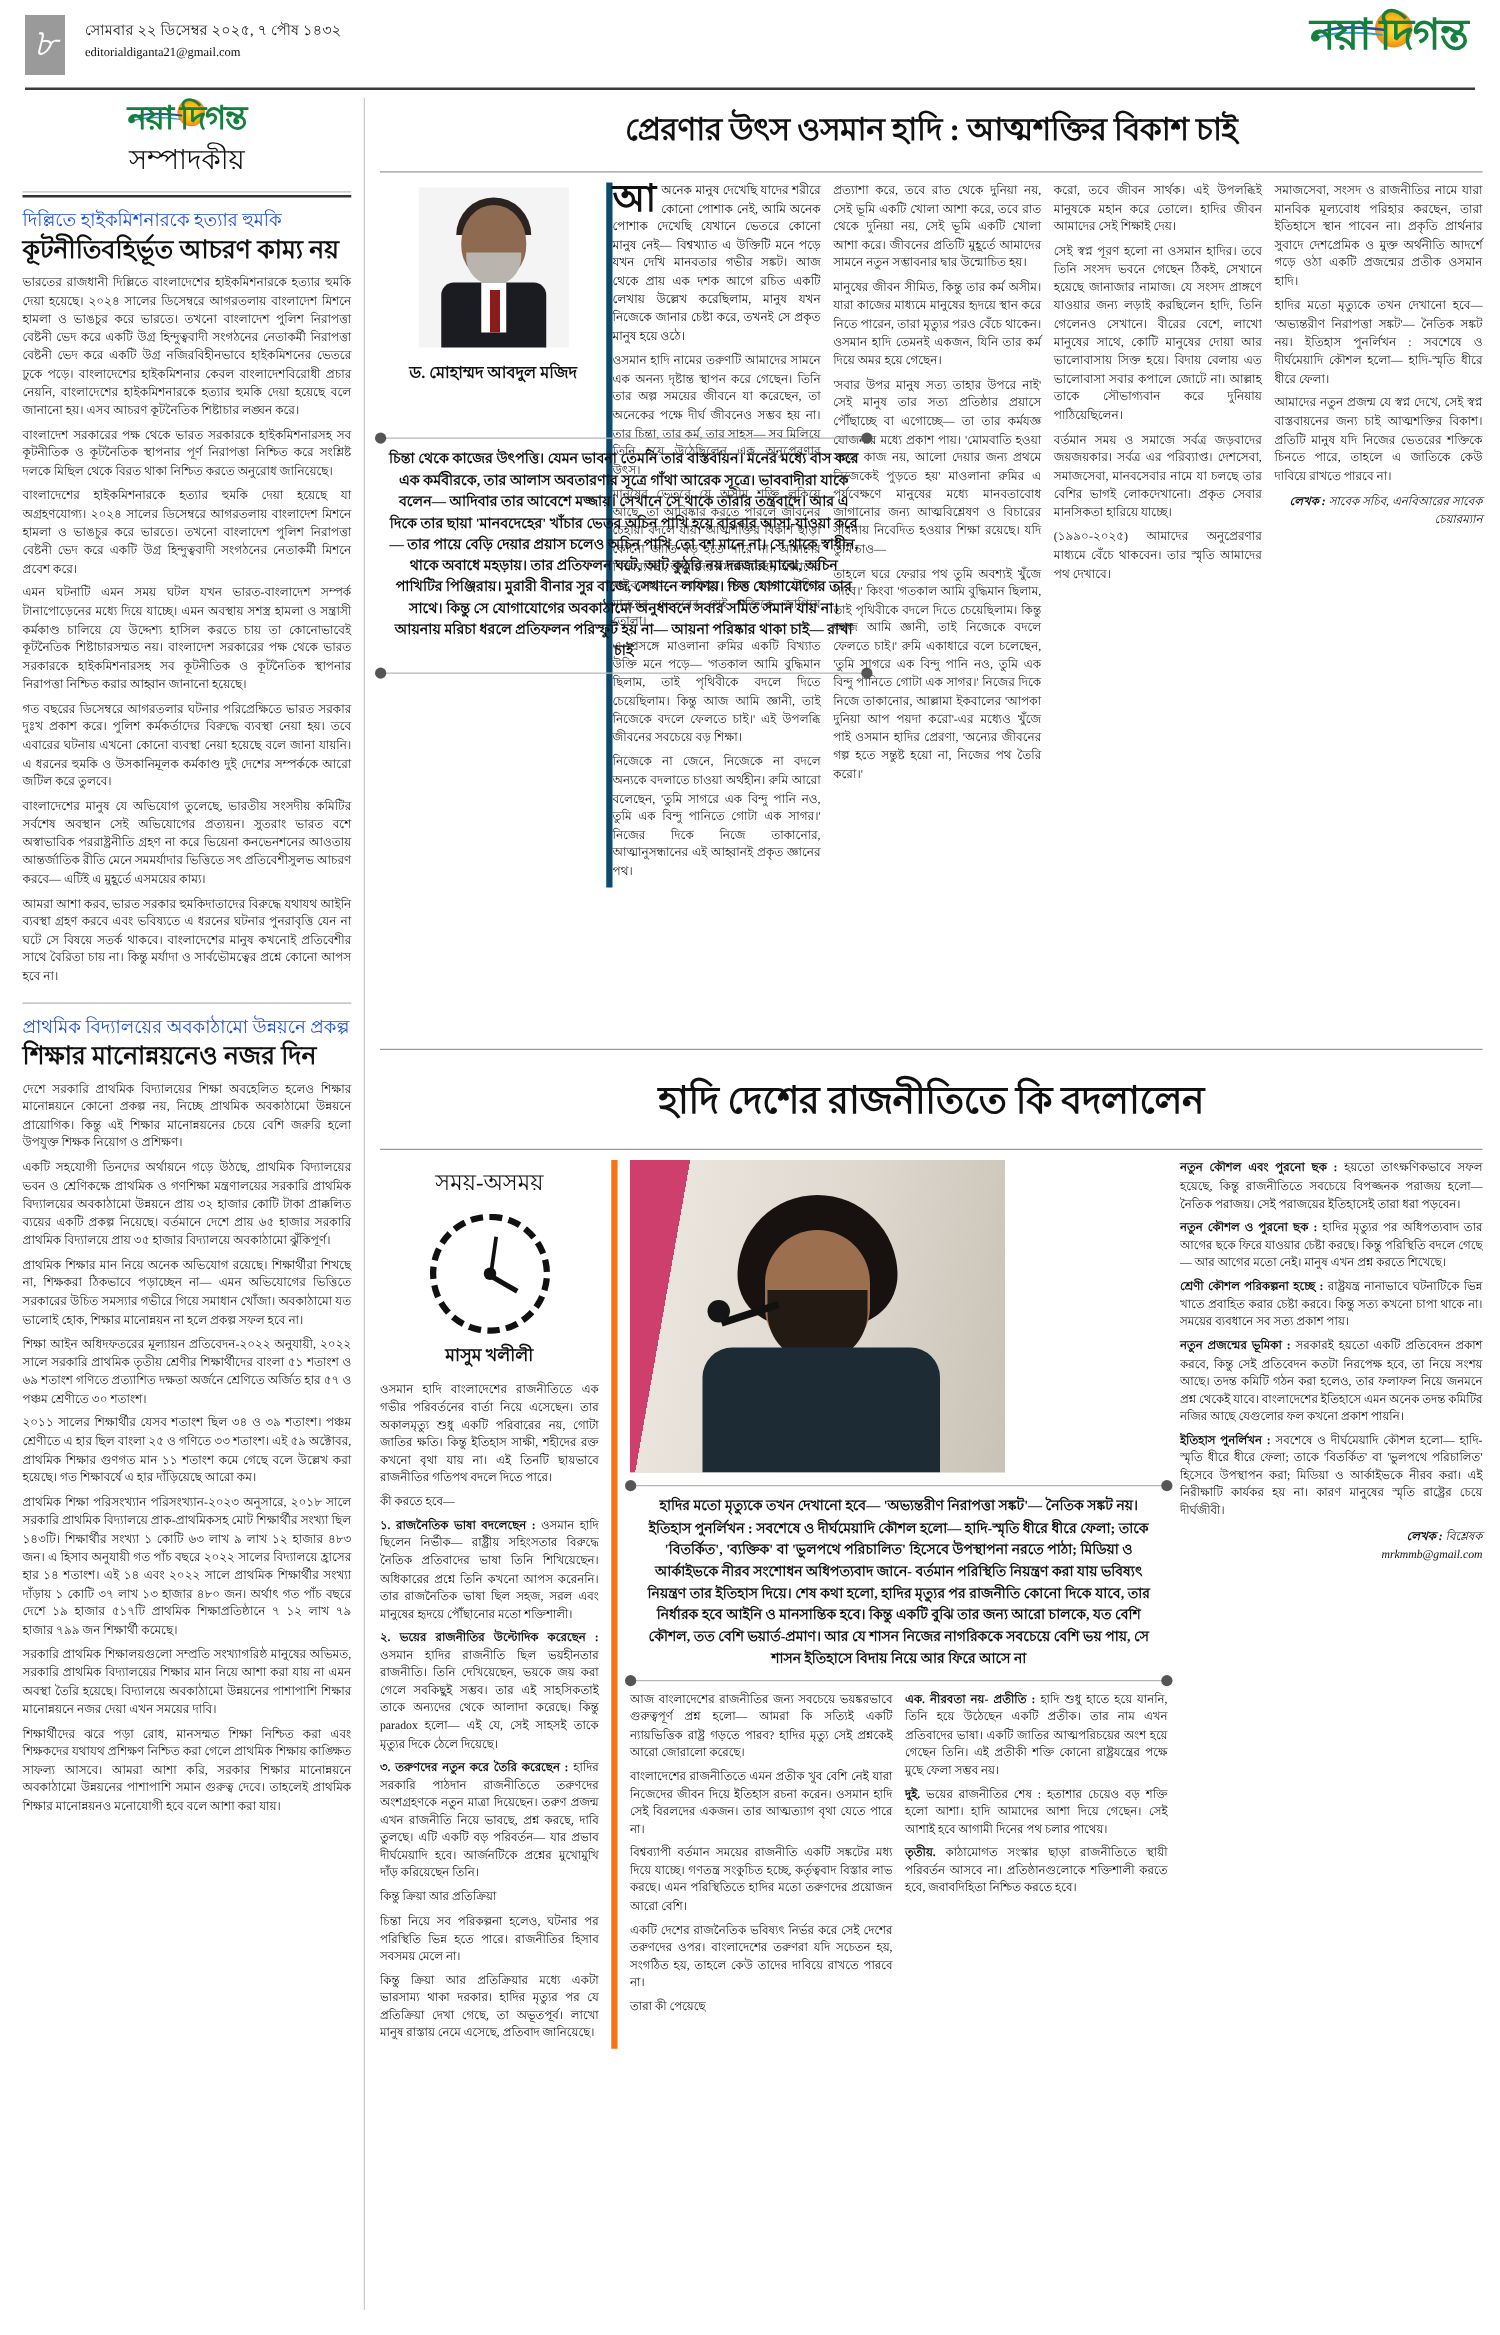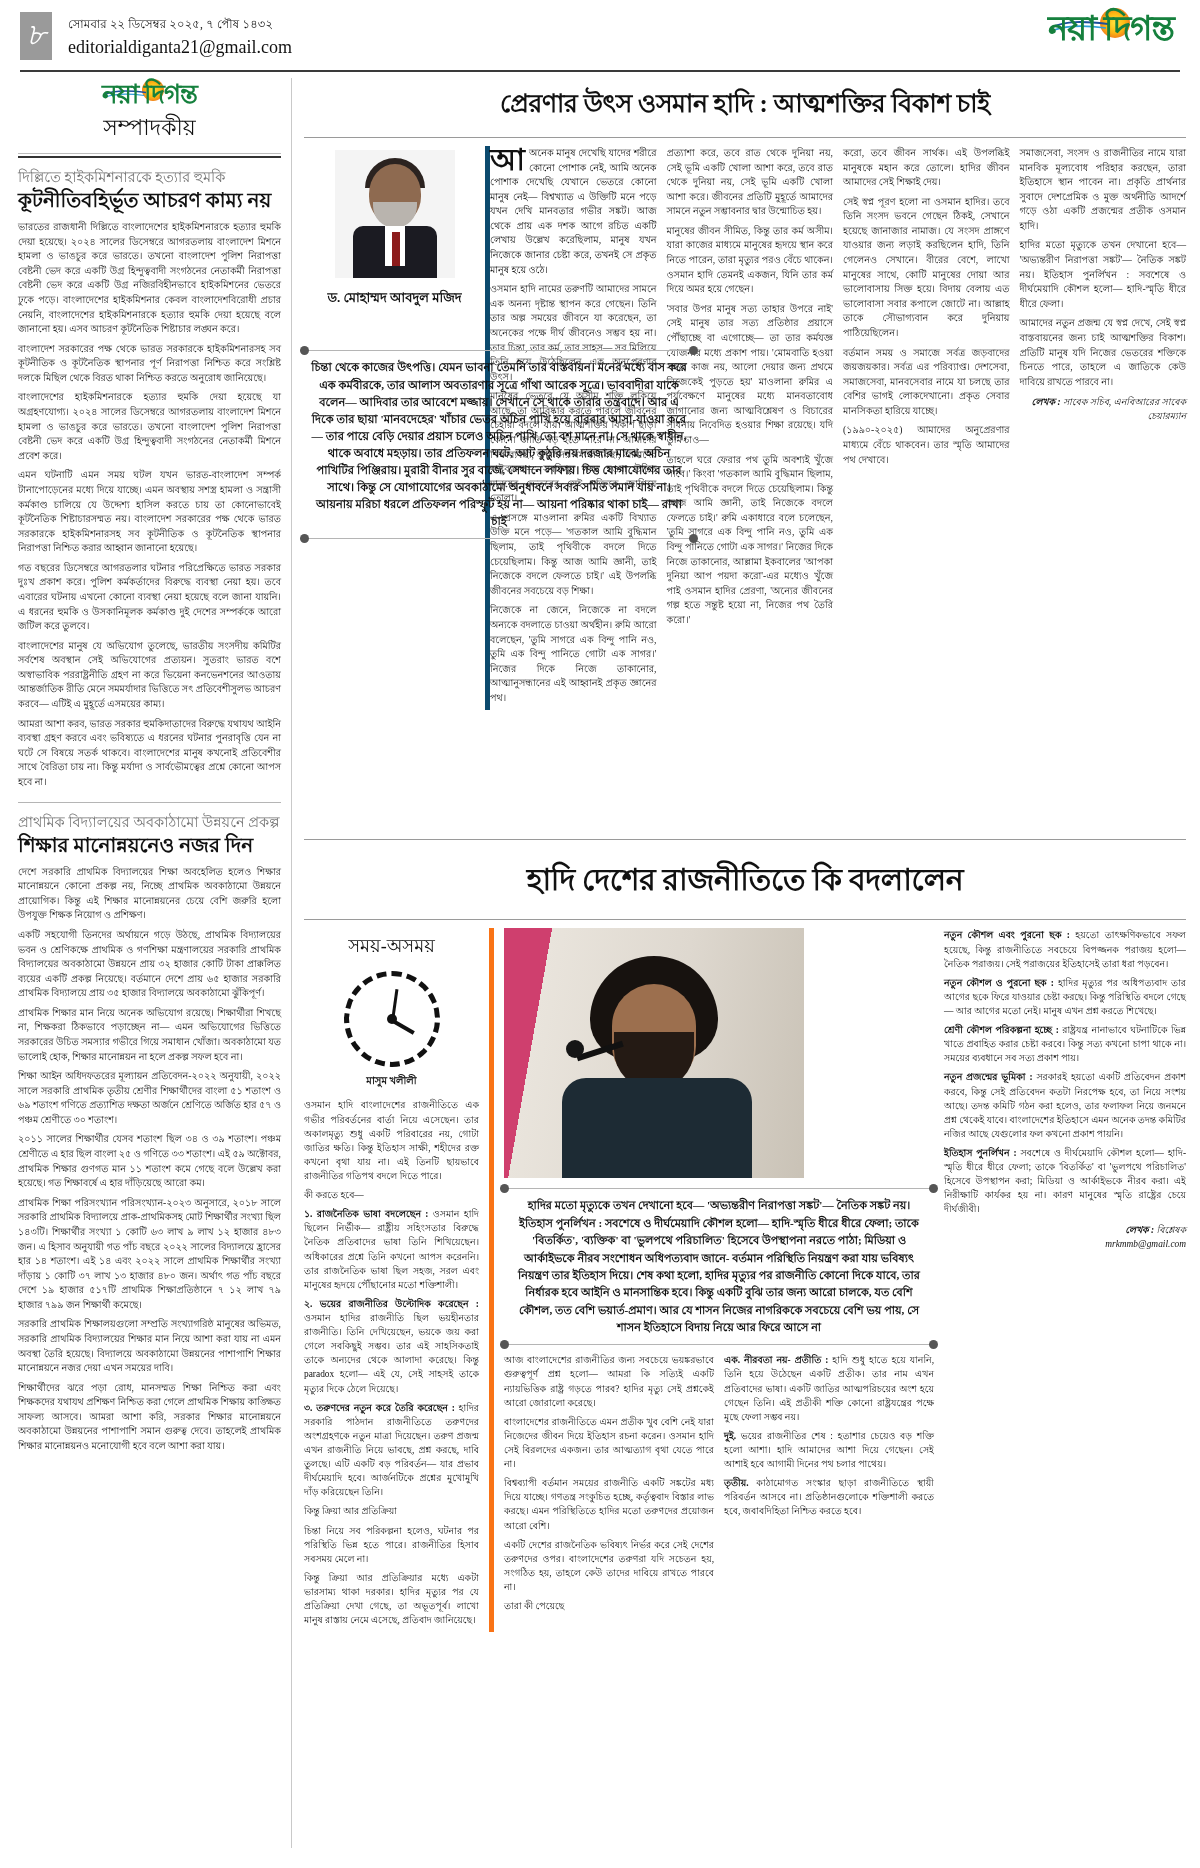--- a/index.html
+++ b/index.html
@@ -16,21 +16,21 @@
 
   
   .topbar { display:flex; align-items:flex-start; padding:12px 6px 6px 6px; height:68px; }
   .folio-box {
     width:32px; height:48px; background:#9a9a9a; color:#fff;
     display:flex; align-items:center; justify-content:center;
     font-family:"Liberation Serif", serif; font-size:30px; font-style:italic;
   }
   .head-meta { margin-left:16px; padding-top:4px; }
   .head-date { font-size:11.5px; letter-spacing:.2px; color:#111; }
-  .head-mail { font-size:18px; color:#111; margin-top:2px; }
+  .head-mail { font-size:10px; color:#111; margin-top:2px; }
   .masthead { margin-left:auto; position:relative; padding-right:6px; }
   .mast-wrap { position:relative; display:inline-block; }
   .mast-sun {
     position:absolute; left:52px; top:-4px; width:30px; height:30px; border-radius:50%;
     background:radial-gradient(circle at 50% 50%, #ffe23b 0%, #fdb813 45%, #f07c1a 75%, rgba(240,124,26,0) 100%);
   }
   .mast-swoosh {
     position:absolute; left:4px; top:8px; width:56px; height:12px;
   }
   .mast-text {
@@ -45,21 +45,21 @@
   .col-main { flex:1; padding-left:12px; }
 
   
   .ed-logo { text-align:center; margin-top:4px; }
   .ed-logo .mast-text { font-size:26px; }
   .ed-logo .mast-sun { left:40px; top:-3px; width:22px; height:22px; }
   .ed-word { font-size:22px; text-align:center; margin-top:2px; color:#111; }
   .ed-rule { height:1px; background:#bdbdbd; margin:6px 0 0 0; }
   .ed-rule2 { height:2px; background:#333; margin:2px 0 10px 0; }
 
-  h2.ed-title { font-size:14.5px; line-height:1.25; margin:10px 0 2px; font-weight:normal; color:#737373; }
+  h2.ed-title { font-size:14.5px; line-height:1.25; margin:10px 0 2px; font-weight:normal; color:#1d4ed8; }
   h1.ed-title-main { font-size:20px; line-height:1.2; margin:0 0 8px; font-weight:bold; color:#111; }
 
   .sep-line { height:1px; background:#b5b5b5; margin:12px 0 8px; }
 
   p.body { font-size:9.6px; line-height:1.52; text-align:justify; margin:0 0 5px; color:#1a1a1a; }
 
   
   .main-headline {
     font-size:25px; font-weight:bold; text-align:center; letter-spacing:-.3px;
     padding:6px 0 10px; color:#111;
@@ -104,21 +104,21 @@
   .sec2-headline { font-size:30px; font-weight:bold; text-align:center; padding:10px 0 12px; letter-spacing:-.3px; }
 
   .sec2-grid { display:flex; gap:10px; }
   .col-col { width:190px; border-right:5px solid #f97316; padding-right:10px; }
   .col-kicker { font-size:18px; text-align:center; margin:4px 0 8px; }
   .clock { width:96px; height:96px; margin:2px auto 6px; position:relative; }
   .clock .ring { position:absolute; inset:0; border-radius:50%; border:5px dashed #111; }
   .clock .hand-h { position:absolute; left:47px; top:26px; width:4px; height:24px; background:#111; transform-origin:50% 100%; transform:rotate(120deg); }
   .clock .hand-m { position:absolute; left:47px; top:18px; width:3px; height:32px; background:#111; transform-origin:50% 100%; transform:rotate(8deg); }
   .clock .pin { position:absolute; left:43px; top:43px; width:10px; height:10px; background:#111; border-radius:50%; }
-  .col-author { font-size:10px; font-weight:bold; text-align:center; margin-bottom:8px; }
+  .col-author { font-size:14px; font-weight:bold; text-align:center; margin-bottom:8px; }
   .photo {
     width:300px; height:250px; position:relative; overflow:hidden; background:#d7d3cc;
   }
   .ph-bg { position:absolute; inset:0; background:linear-gradient(100deg,#cf3f6e 0%,#cf3f6e 14%,#e9e4dc 14%,#ded8cf 55%,#c9c2b6 100%); }
   .ph-hair { position:absolute; left:86px; top:28px; width:128px; height:104px; border-radius:64px 64px 40px 40px; background:#17120f; }
   .ph-face { position:absolute; left:108px; top:56px; width:84px; height:100px; border-radius:42px 42px 38px 38px; background:#9c6f4e; }
   .ph-beard { position:absolute; left:110px; top:104px; width:80px; height:58px; border-radius:0 0 40px 40px; background:#241a14; }
   .ph-body { position:absolute; left:58px; top:150px; width:190px; height:100px; border-radius:24px 24px 0 0; background:#1d2b34; }
   .ph-mic { position:absolute; left:72px; top:120px; width:48px; height:6px; background:#111; transform:rotate(-18deg); }
   .ph-mic-head { position:absolute; left:62px; top:112px; width:18px; height:18px; border-radius:50%; background:#151515; }

